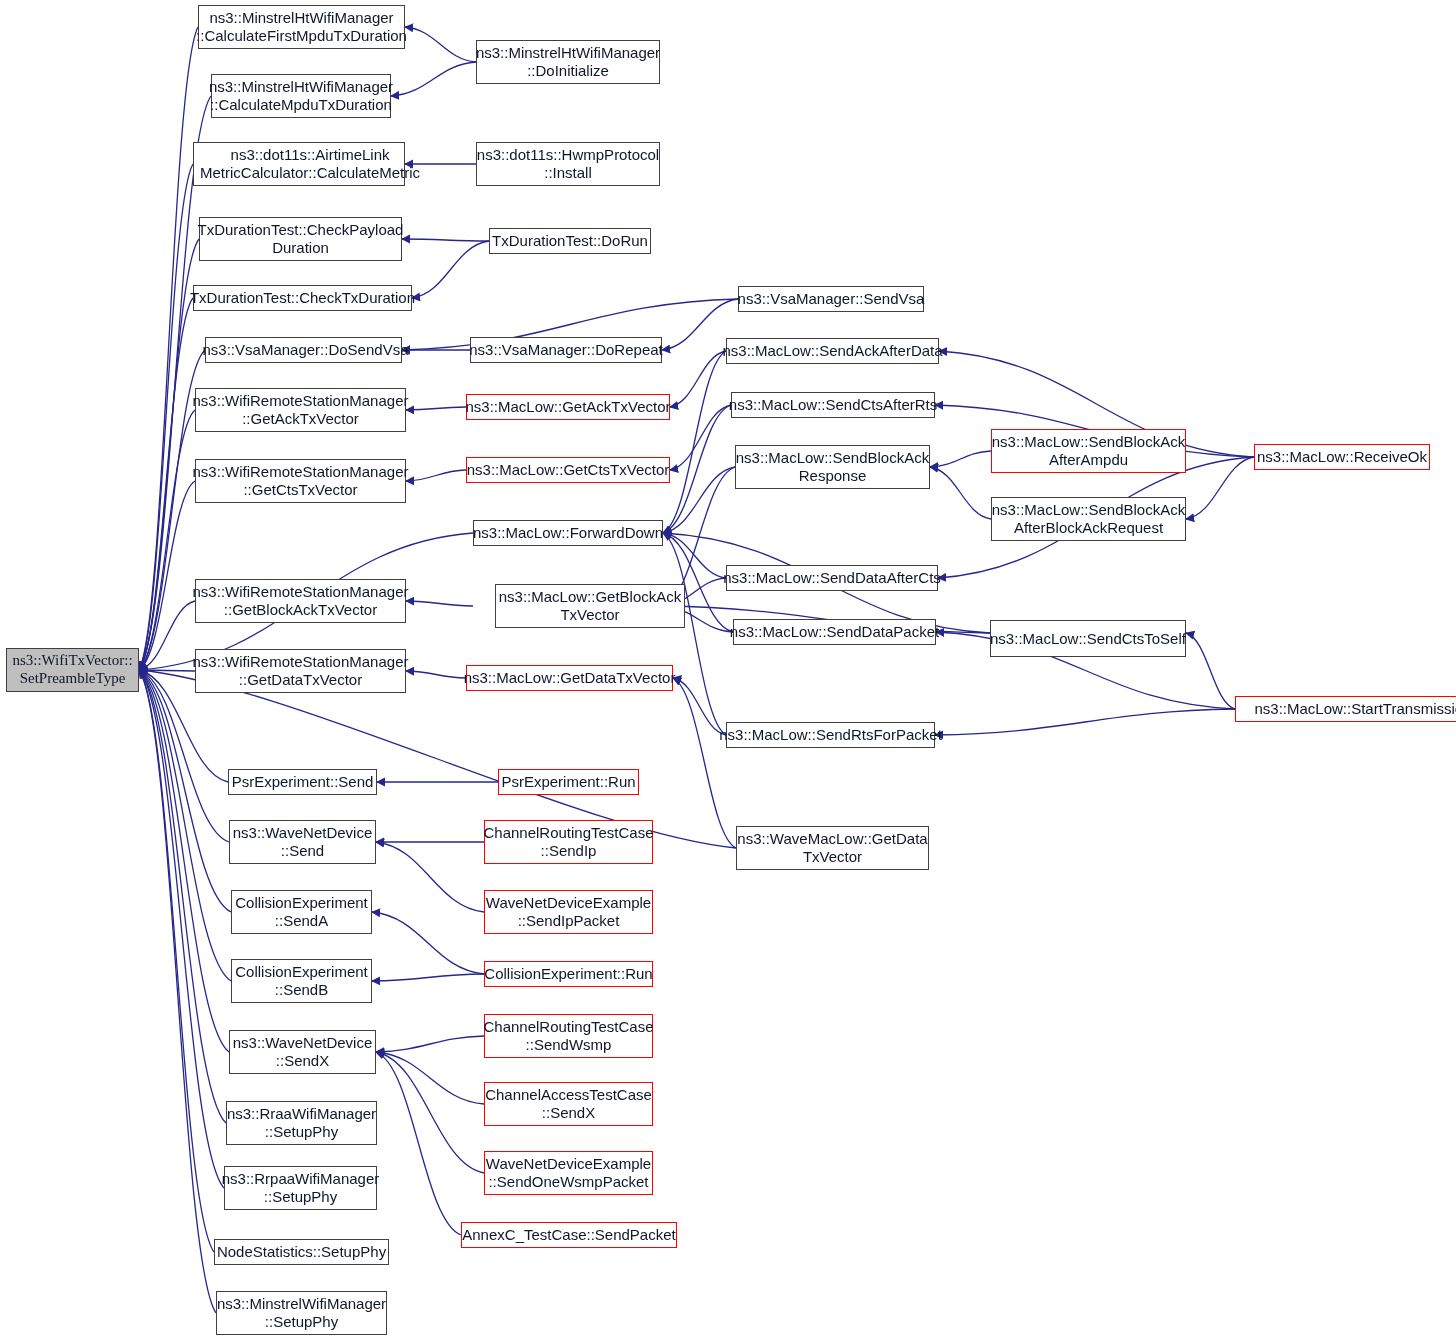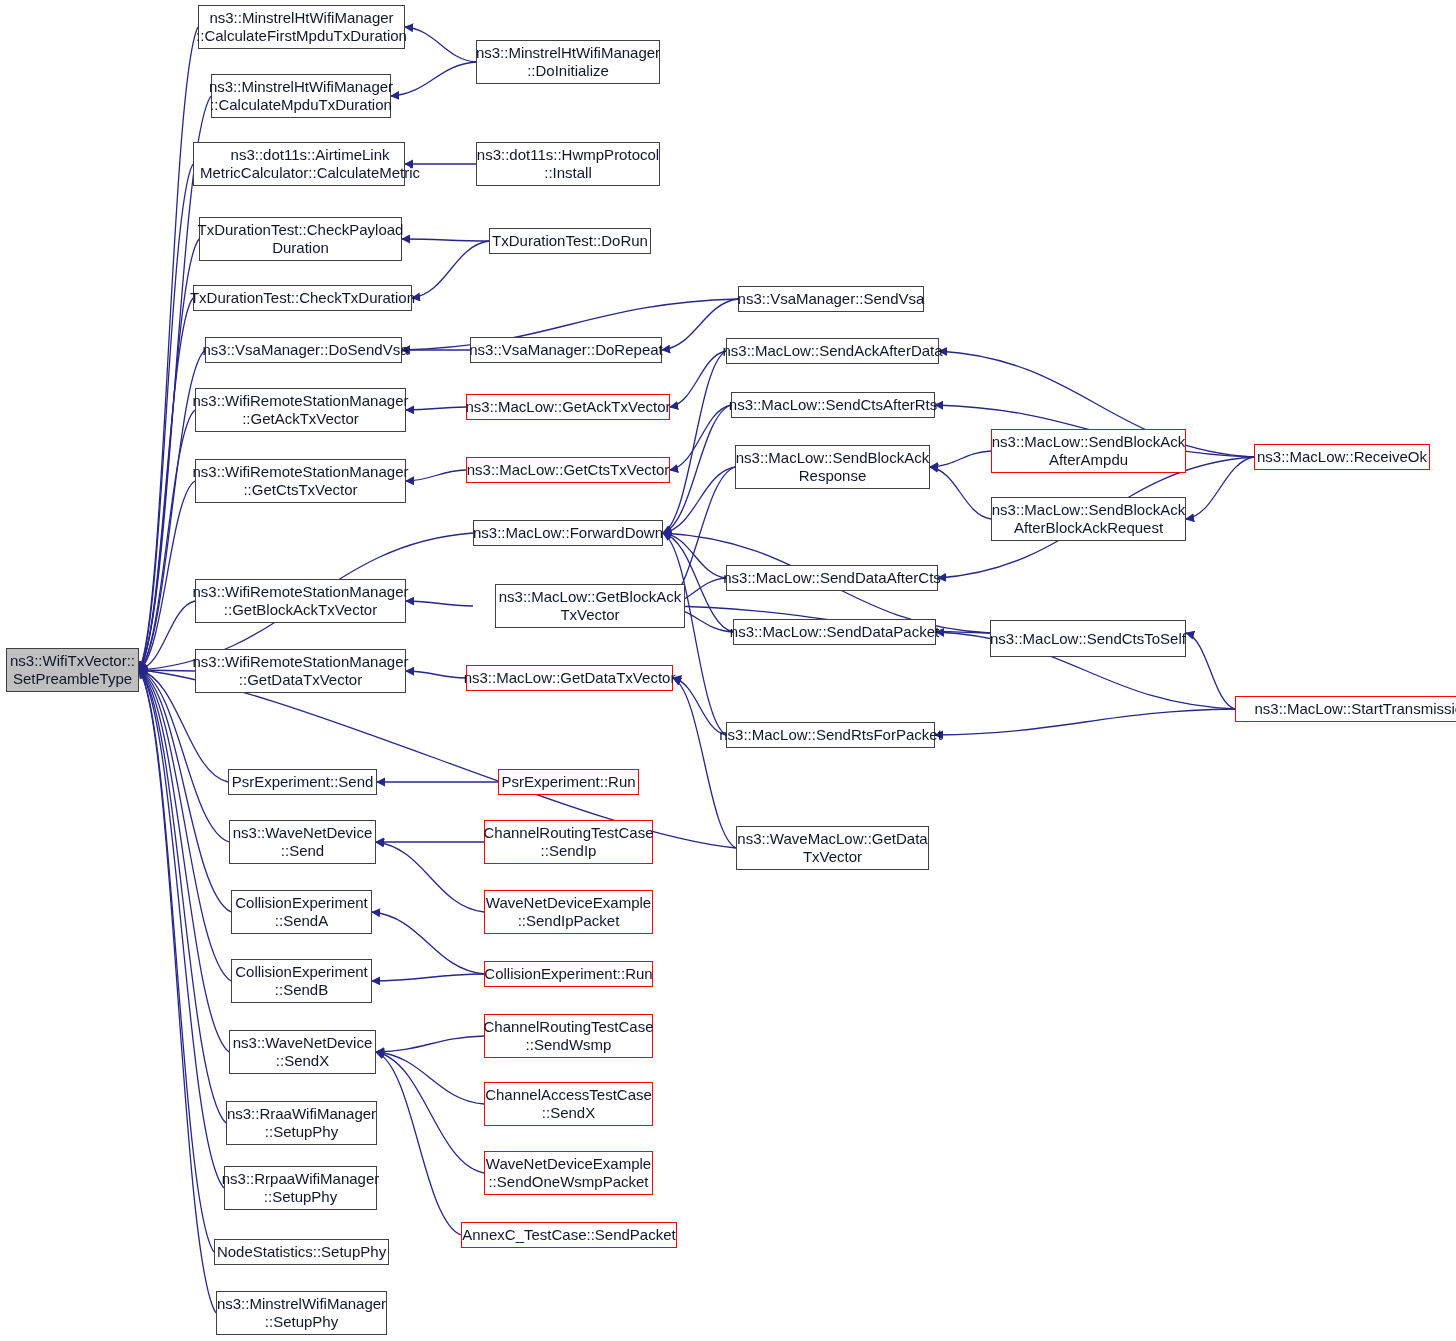--- a/index.html
+++ b/index.html
@@ -4,21 +4,21 @@
 <style>
   html,body{margin:0;padding:0;background:#ffffff;}
   #canvas{position:relative;width:1456px;height:1341px;background:#ffffff;
           font-family:"Liberation Sans","DejaVu Sans",sans-serif;}
   svg{position:absolute;top:0;left:0;width:1456px;height:1341px;}
   .node{position:absolute;box-sizing:border-box;border:1px solid #404040;
         background:#ffffff;display:flex;align-items:center;justify-content:center;
         text-align:center;line-height:1.18;color:#0f172a;font-size:15px;
         padding:1px 3px;white-space:pre-line;}
   .node.red{border:1px solid #ff0000;}
-  .node.root{background:#bfbfbf;border:1px solid #404040;}
+  .node.root{background:#bfbfbf;border:1px solid #404040;font-family:Liberation Serif, serif;}
 </style>
 </head>
 <body>
 
 <div id="canvas">
   <svg id="edges-layer" viewBox="0 0 1456 1341">
     <defs>
       <marker id="ah" viewBox="0 0 10 10" refX="9" refY="5" markerWidth="7" markerHeight="7" orient="auto-start-reverse">
         <path d="M 0 0 L 10 5 L 0 10 z" fill="#26268c"></path>
       </marker>

